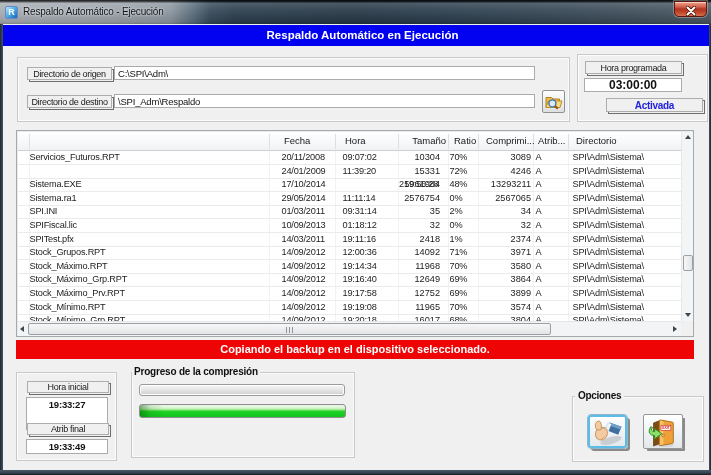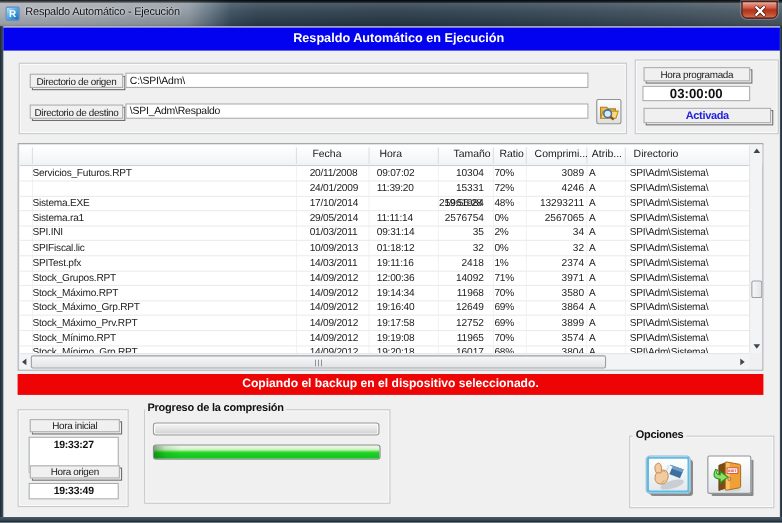--- a/index.html
+++ b/index.html
@@ -61,21 +61,21 @@
 
 #btn-browse { left:542px; top:90px; width:23px; height:23px;
   border:1px solid #8e9294; border-radius:2px;
   background:linear-gradient(180deg,#fdfdfd,#e9eaeb 70%,#dcdedf);
   text-align:center; }
 #btn-browse svg { margin-top:2px; }
 
 #lb-horaprog { left:585px; top:61px; width:97px; height:13px; line-height:12px; }
 #f-time { left:584px; top:78px; width:98px; height:14px; line-height:13px;
   font-weight:bold; font-size:12px; letter-spacing:0; text-align:center; }
-#lb-activada { left:585px; top:98px; width:116px; height:14px; line-height:13px;
+#lb-activada { left:606px; top:98px; width:97px; height:14px; line-height:13px;
   font-weight:bold; font-size:10px; color:#2222dd; }
 
 #lb-horaini { left:27px; top:381px; width:82px; height:12px; line-height:11px; }
 #f-horaini  { left:26px; top:397px; width:82px; height:33px; line-height:14px;
   text-align:center; font-weight:bold; font-size:9.5px; }
 #lb-horafin { left:27px; top:423px; width:82px; height:12px; line-height:11px; }
 #f-horafin  { left:26px; top:439px; width:82px; height:15px; line-height:14px;
   text-align:center; font-weight:bold; font-size:9.5px; }
 
 
@@ -329,21 +329,21 @@
       </div>
     </div>
   <div id="corner"></div>
 </div>
 
 <div id="redbanner" class="abs">Copiando el backup en el dispositivo seleccionado.</div>
 
 <div id="gb-time" class="abs gbox"></div>
 <div id="lb-horaini" class="abs sbox">Hora inicial</div>
 <div id="f-horaini" class="abs field">19:33:27</div>
-<div id="lb-horafin" class="abs sbox">Hora origen</div>
+<div id="lb-horafin" class="abs sbox">Atrib final</div>
 <div id="f-horafin" class="abs field">19:33:49</div>
 
 <div id="gb-prog" class="abs gbox"></div>
 <div id="prog-label" class="abs">Progreso de la compresión</div>
 <div id="bar1" class="abs"></div>
 <div id="bar2" class="abs"></div>
 
 <div id="gb-opc" class="abs gbox"></div>
 <div id="lb-opciones" class="abs">Opciones</div>
 <div id="btn-ok" class="abs ibtn"><svg width="39" height="33" viewBox="0 0 39 33" style="margin-top:0">

